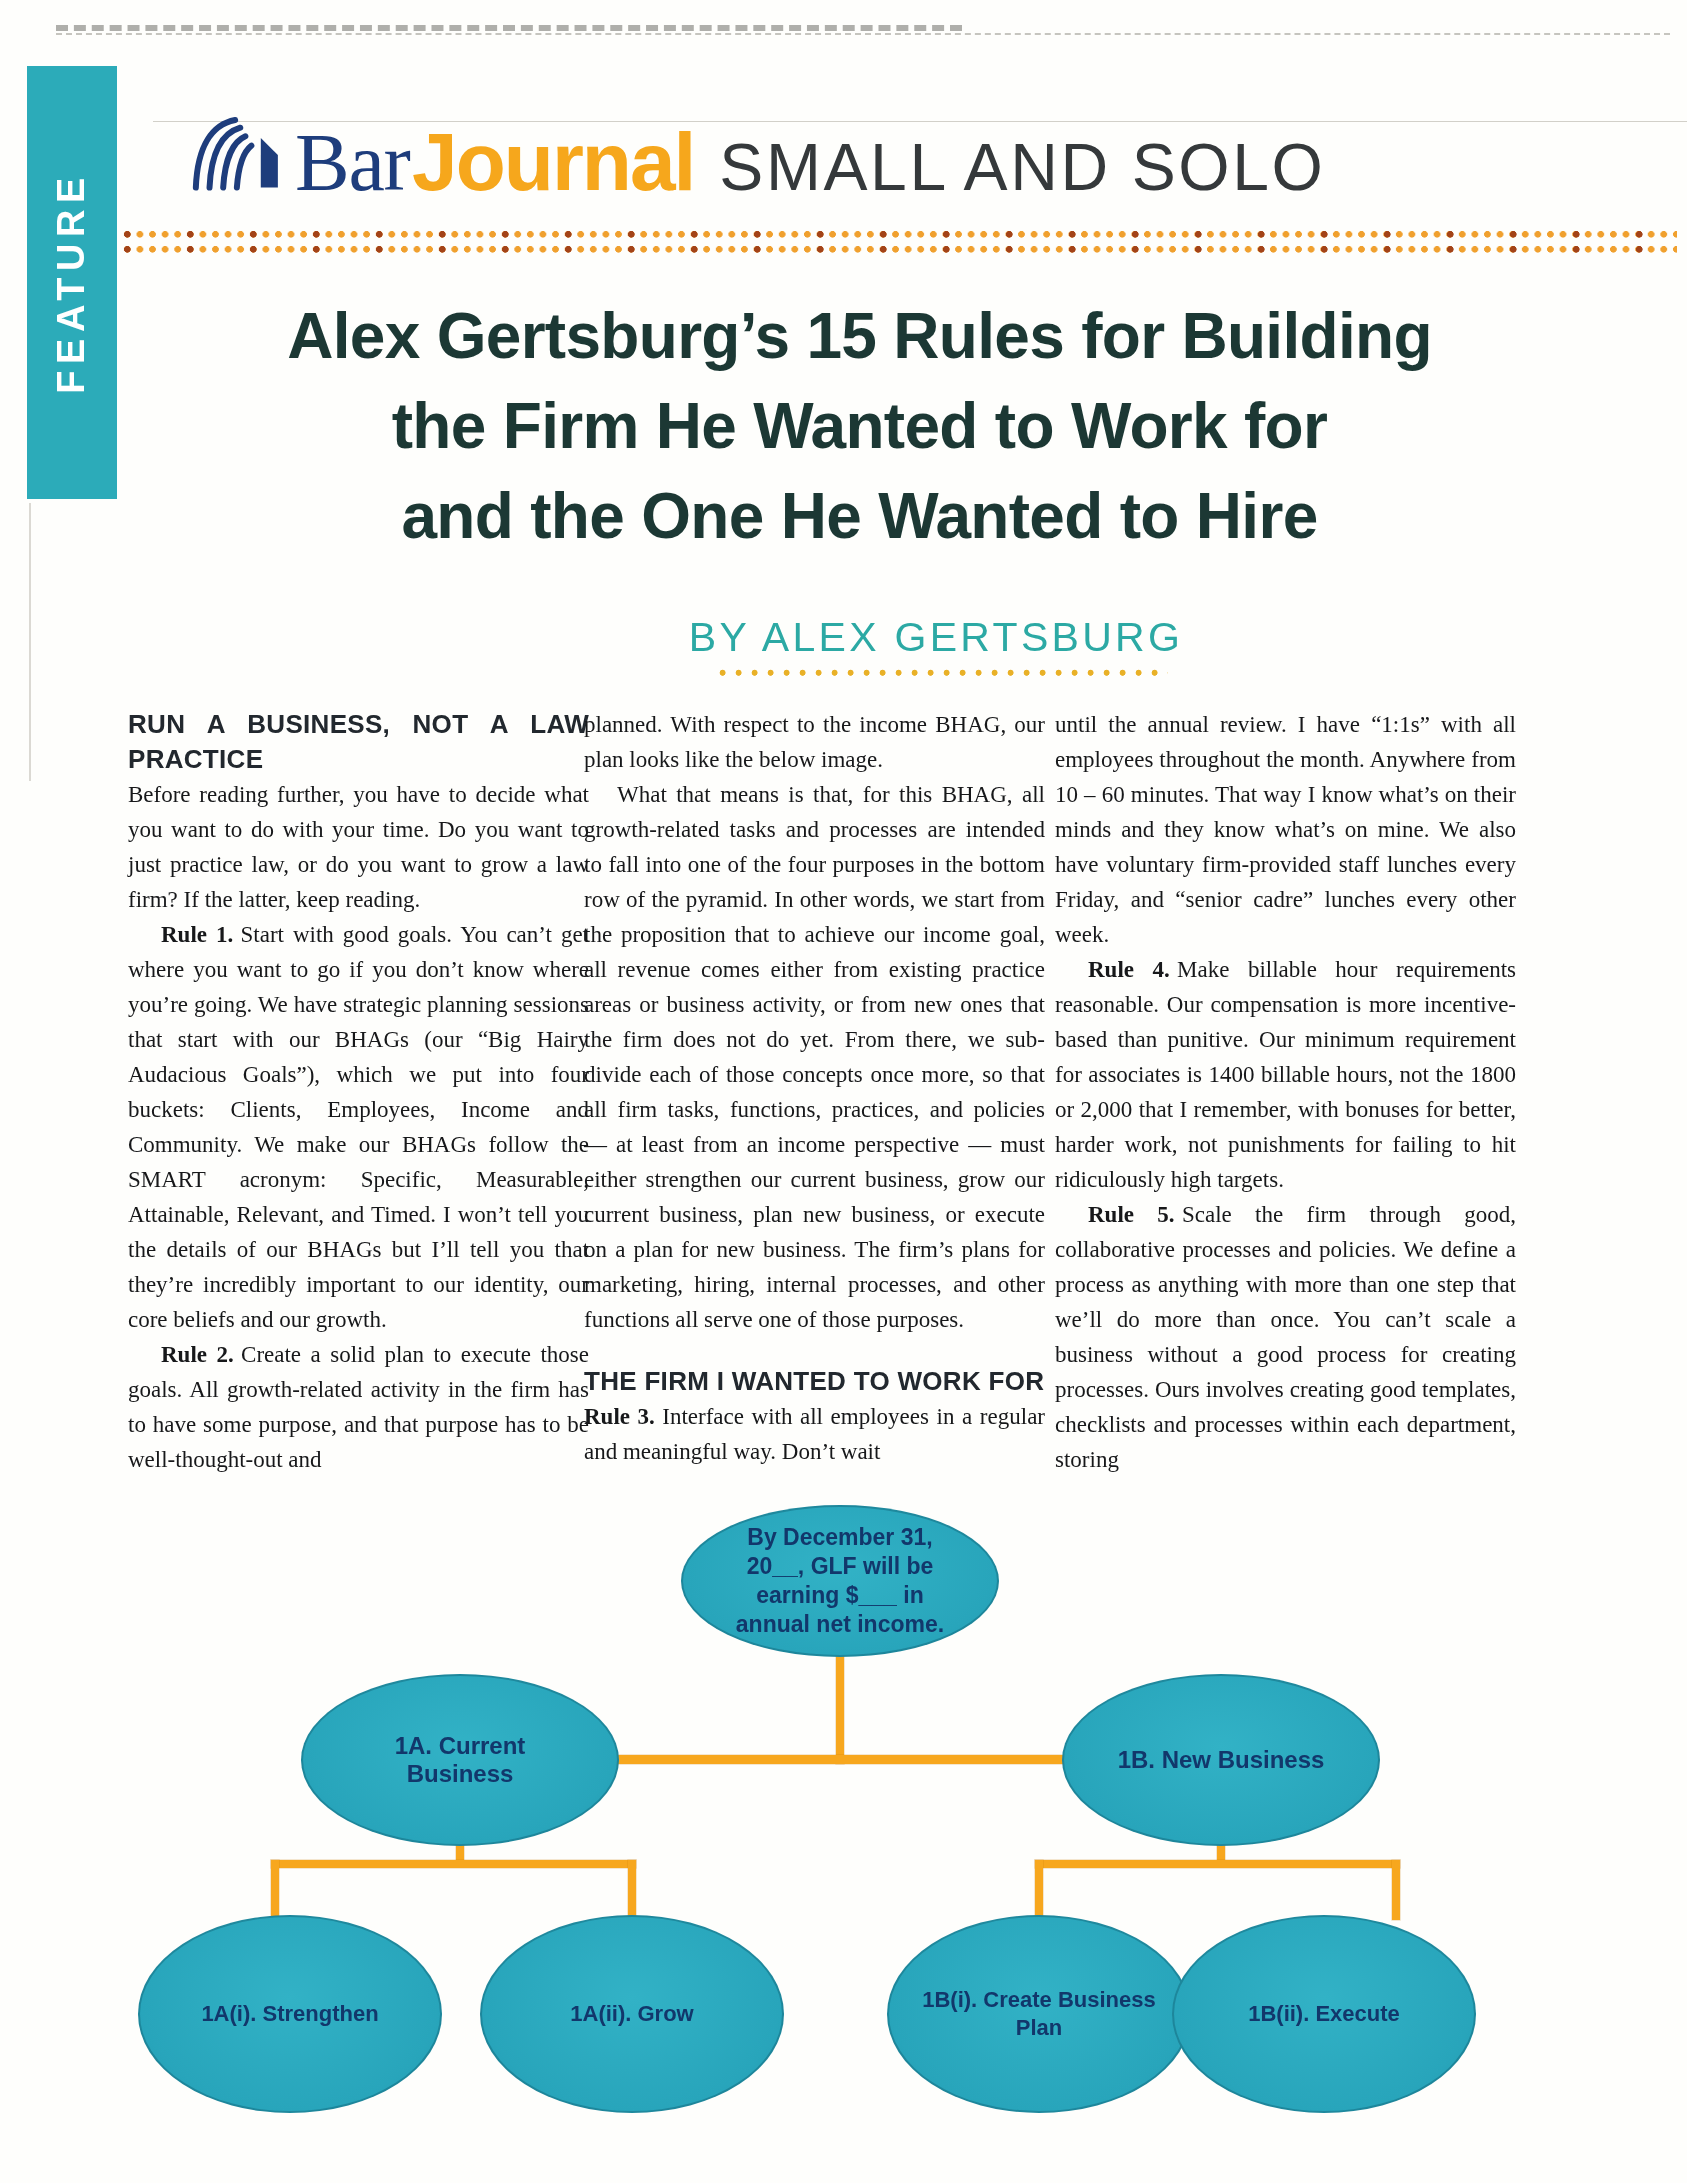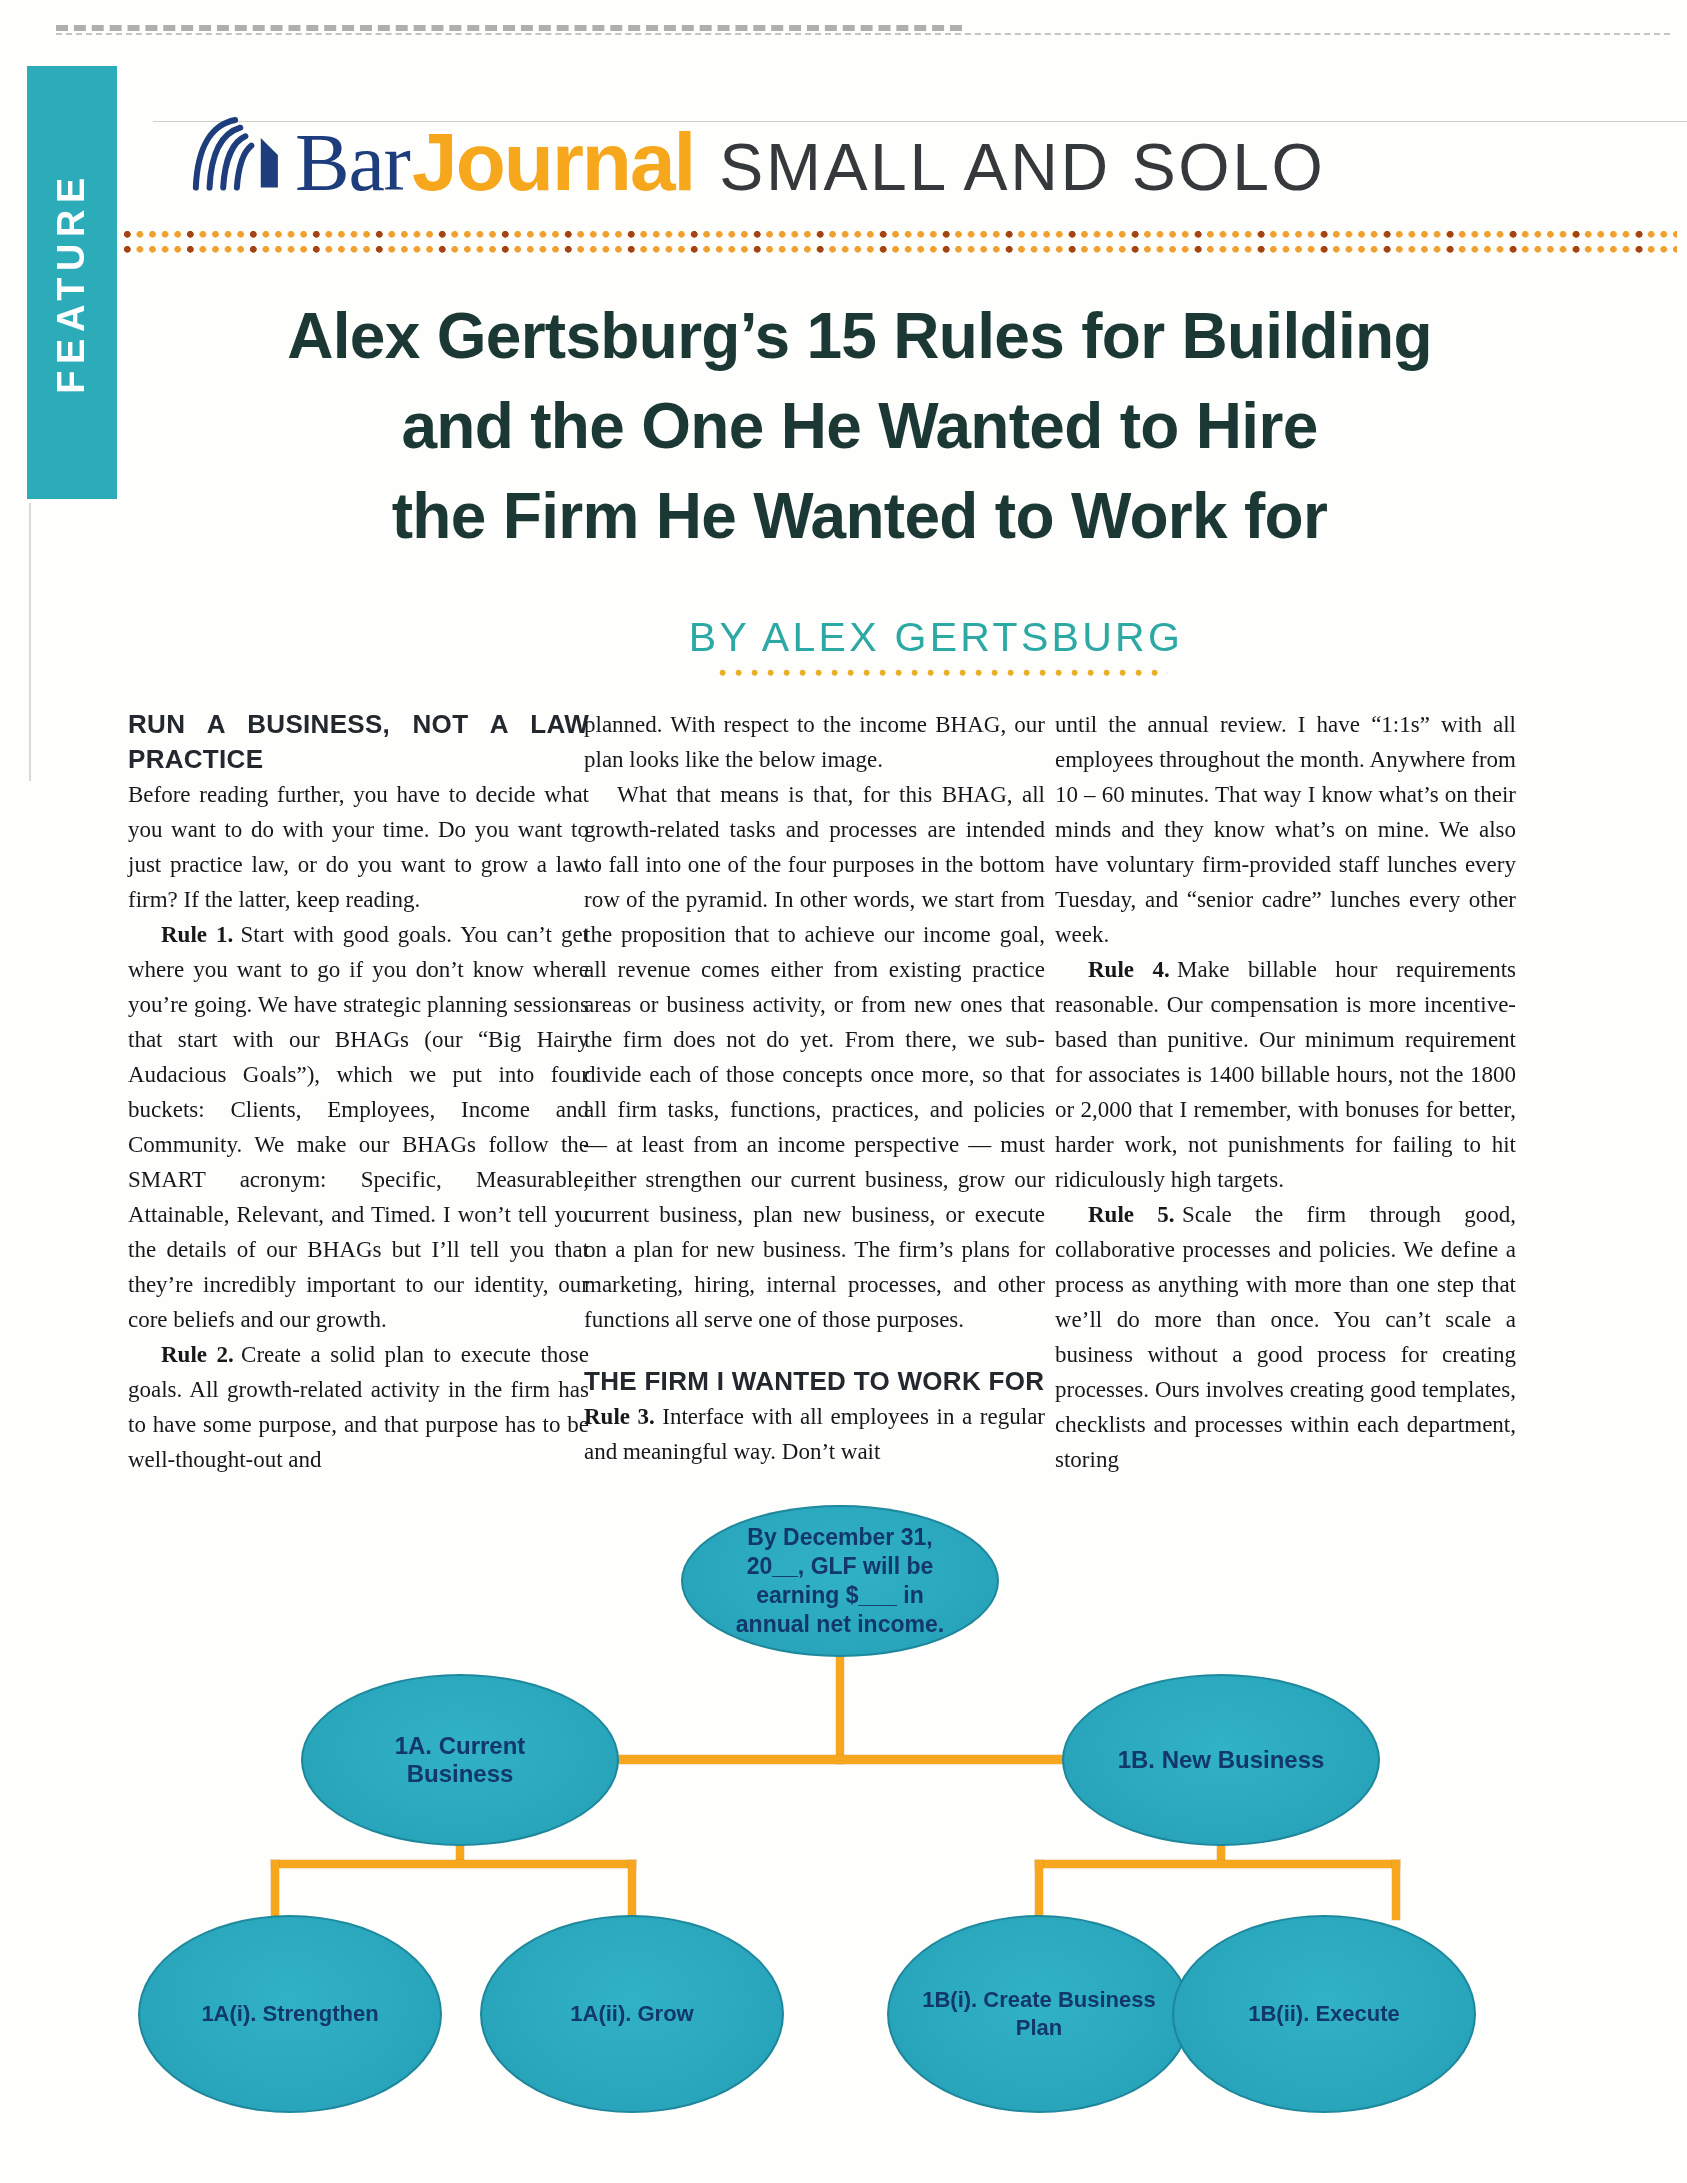--- a/index.html
+++ b/index.html
@@ -105,43 +105,43 @@
     </svg>
     <span class="logo-bar">Bar</span>
       <span class="logo-journal">Journal</span>
     <span class="section-label">SMALL AND SOLO</span>
   </div>
 
   <div class="header-dots"></div>
 
   <div class="headline">
     <div>Alex Gertsburg’s 15 Rules for Building</div>
+    <div>the Firm He Wanted to Work for</div>
     <div>and the One He Wanted to Hire</div>
-    <div>the Firm He Wanted to Work for</div>
   </div>
 
   <div class="byline">BY ALEX GERTSBURG</div>
   <div class="byline-dots"></div>
 
   <div class="col col-1">
     <div class="col-heading">RUN A BUSINESS, NOT A LAW PRACTICE</div>
     <p class="para"><span class="lead"></span><span>Before reading further, you have to decide what you want to do with your time. Do you want to just practice law, or do you want to grow a law firm? If the latter, keep reading.</span></p>
     <p class="para indent"><span class="lead">Rule 1.</span><span>Start with good goals. You can’t get where you want to go if you don’t know where you’re going. We have strategic planning sessions that start with our BHAGs (our “Big Hairy Audacious Goals”), which we put into four buckets: Clients, Employees, Income and Community. We make our BHAGs follow the SMART acronym: Specific, Measurable, Attainable, Relevant, and Timed. I won’t tell you the details of our BHAGs but I’ll tell you that they’re incredibly important to our identity, our core beliefs and our growth.</span></p>
     <p class="para indent"><span class="lead">Rule 2.</span><span>Create a solid plan to execute those goals. All growth-related activity in the firm has to have some purpose, and that purpose has to be well-thought-out and</span></p>
   </div>
 
   <div class="col col-2">
     <p class="para"><span class="lead"></span><span>planned. With respect to the income BHAG, our plan looks like the below image.</span></p>
     <p class="para indent"><span class="lead"></span><span>What that means is that, for this BHAG, all growth-related tasks and processes are intended to fall into one of the four purposes in the bottom row of the pyramid. In other words, we start from the proposition that to achieve our income goal, all revenue comes either from existing practice areas or business activity, or from new ones that the firm does not do yet. From there, we sub-divide each of those concepts once more, so that all firm tasks, functions, practices, and policies — at least from an income perspective — must either strengthen our current business, grow our current business, plan new business, or execute on a plan for new business. The firm’s plans for marketing, hiring, internal processes, and other functions all serve one of those purposes.</span></p>
     <div class="col-heading mid">THE FIRM I WANTED TO WORK FOR</div>
     <p class="para"><span class="lead">Rule 3.</span><span>Interface with all employees in a regular and meaningful way. Don’t wait</span></p>
   </div>
 
   <div class="col col-3">
-    <p class="para"><span class="lead"></span><span>until the annual review. I have “1:1s” with all employees throughout the month. Anywhere from 10 – 60 minutes. That way I know what’s on their minds and they know what’s on mine. We also have voluntary firm-provided staff lunches every Tuesday, and “senior cadre” lunches every other week.</span></p>
+    <p class="para"><span class="lead"></span><span>until the annual review. I have “1:1s” with all employees throughout the month. Anywhere from 10 – 60 minutes. That way I know what’s on their minds and they know what’s on mine. We also have voluntary firm-provided staff lunches every Friday, and “senior cadre” lunches every other week.</span></p>
     <p class="para indent"><span class="lead">Rule 4.</span><span>Make billable hour requirements reasonable. Our compensation is more incentive-based than punitive. Our minimum requirement for associates is 1400 billable hours, not the 1800 or 2,000 that I remember, with bonuses for better, harder work, not punishments for failing to hit ridiculously high targets.</span></p>
     <p class="para indent"><span class="lead">Rule 5.</span><span>Scale the firm through good, collaborative processes and policies. We define a process as anything with more than one step that we’ll do more than once. You can’t scale a business without a good process for creating processes. Ours involves creating good templates, checklists and processes within each department, storing</span></p>
   </div>
 
   <div class="cline v-top"></div>
   <div class="cline h-main"></div>
   <div class="cline v-1a"></div>
   <div class="cline h-left"></div>
   <div class="cline leg-1ai"></div>
   <div class="cline leg-1aii"></div>

